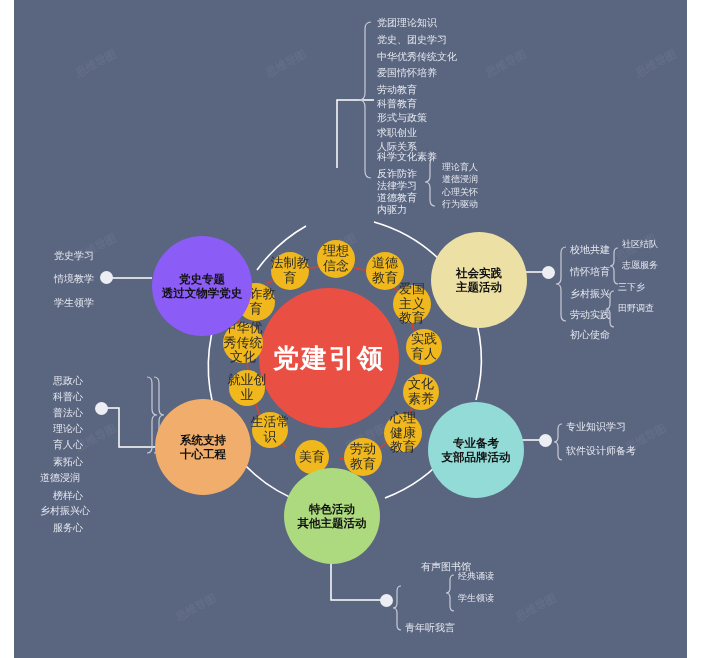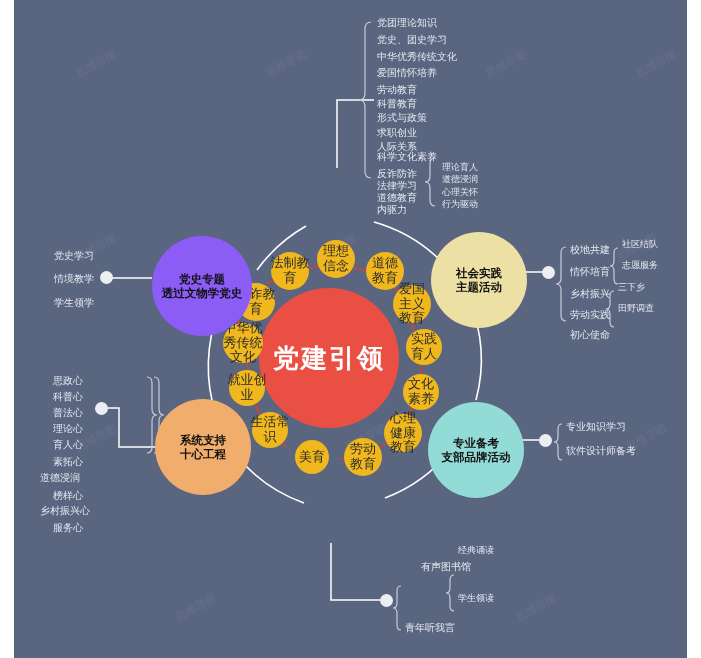--- a/index.html
+++ b/index.html
@@ -244,24 +244,28 @@
   <div class="leaf l2" style="left:604px;top:302px;">田野调查</div>
 
   <div class="node branch-node" style="left:414px;top:402px;width:96px;height:96px;background:#93dbd7;">
     <span class="ln">专业备考</span>
     <span class="ln">支部品牌活动</span>
   </div>
   <div class="dot" style="left:525px;top:434px;width:13px;height:13px;"></div>
   <div class="leaf" style="left:552px;top:420px;">专业知识学习</div>
   <div class="leaf" style="left:552px;top:444px;">软件设计师备考</div>
 
+  <div class="node branch-node" style="left:270px;top:468px;width:96px;height:96px;background:#add97f;">
+    <span class="ln">特色活动</span>
+    <span class="ln">其他主题活动</span>
+  </div>
   <div class="dot" style="left:366px;top:594px;width:13px;height:13px;"></div>
   <div class="leaf" style="left:391px;top:560px;margin-left:16px;">有声图书馆</div>
   <div class="leaf" style="left:391px;top:621px;">青年听我言</div>
-  <div class="leaf l2" style="left:444px;top:544px;">经典诵读</div>
+  <div class="leaf l2" style="left:444px;top:570px;">经典诵读</div>
   <div class="leaf l2" style="left:444px;top:592px;">学生领读</div>
 
   <div class="node branch-node" style="left:141px;top:399px;width:96px;height:96px;background:#f0ad6b;">
     <span class="ln">系统支持</span>
     <span class="ln">十心工程</span>
   </div>
   <div class="dot" style="left:81px;top:402px;width:13px;height:13px;"></div>
   <div class="leaf" style="left:39px;top:374px;">思政心</div>
   <div class="leaf" style="left:39px;top:390px;">科普心</div>
   <div class="leaf" style="left:39px;top:406px;">普法心</div>

